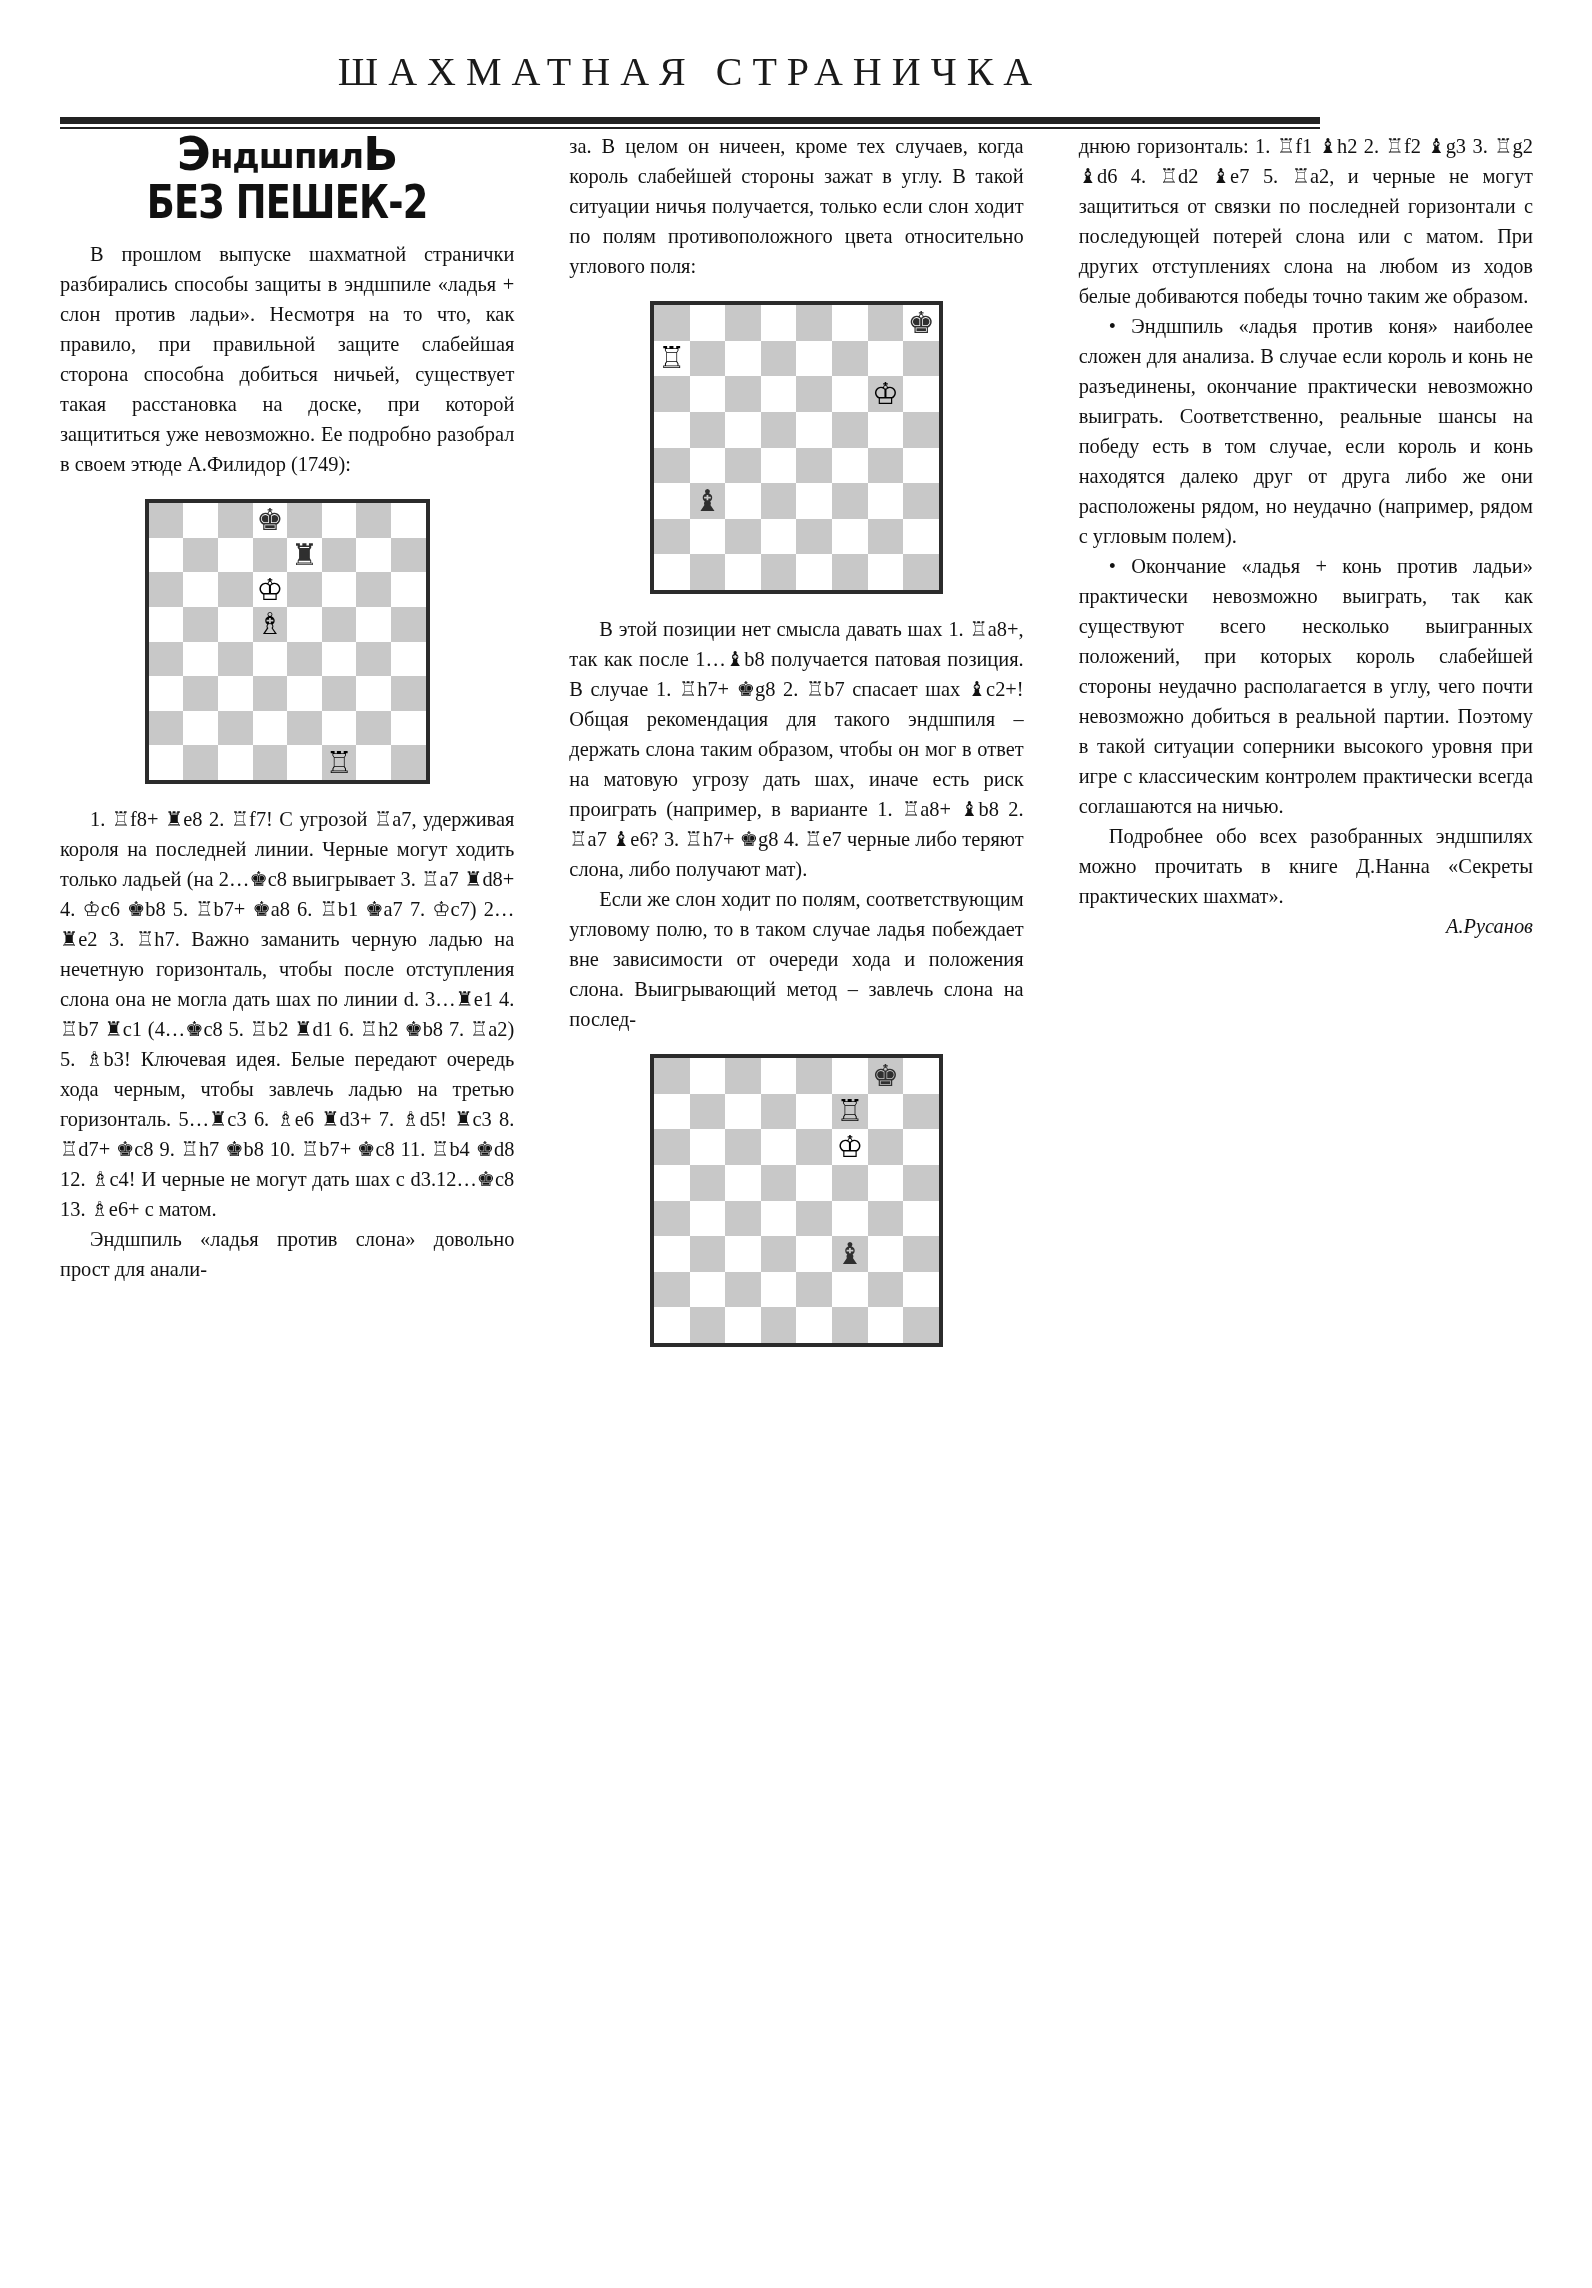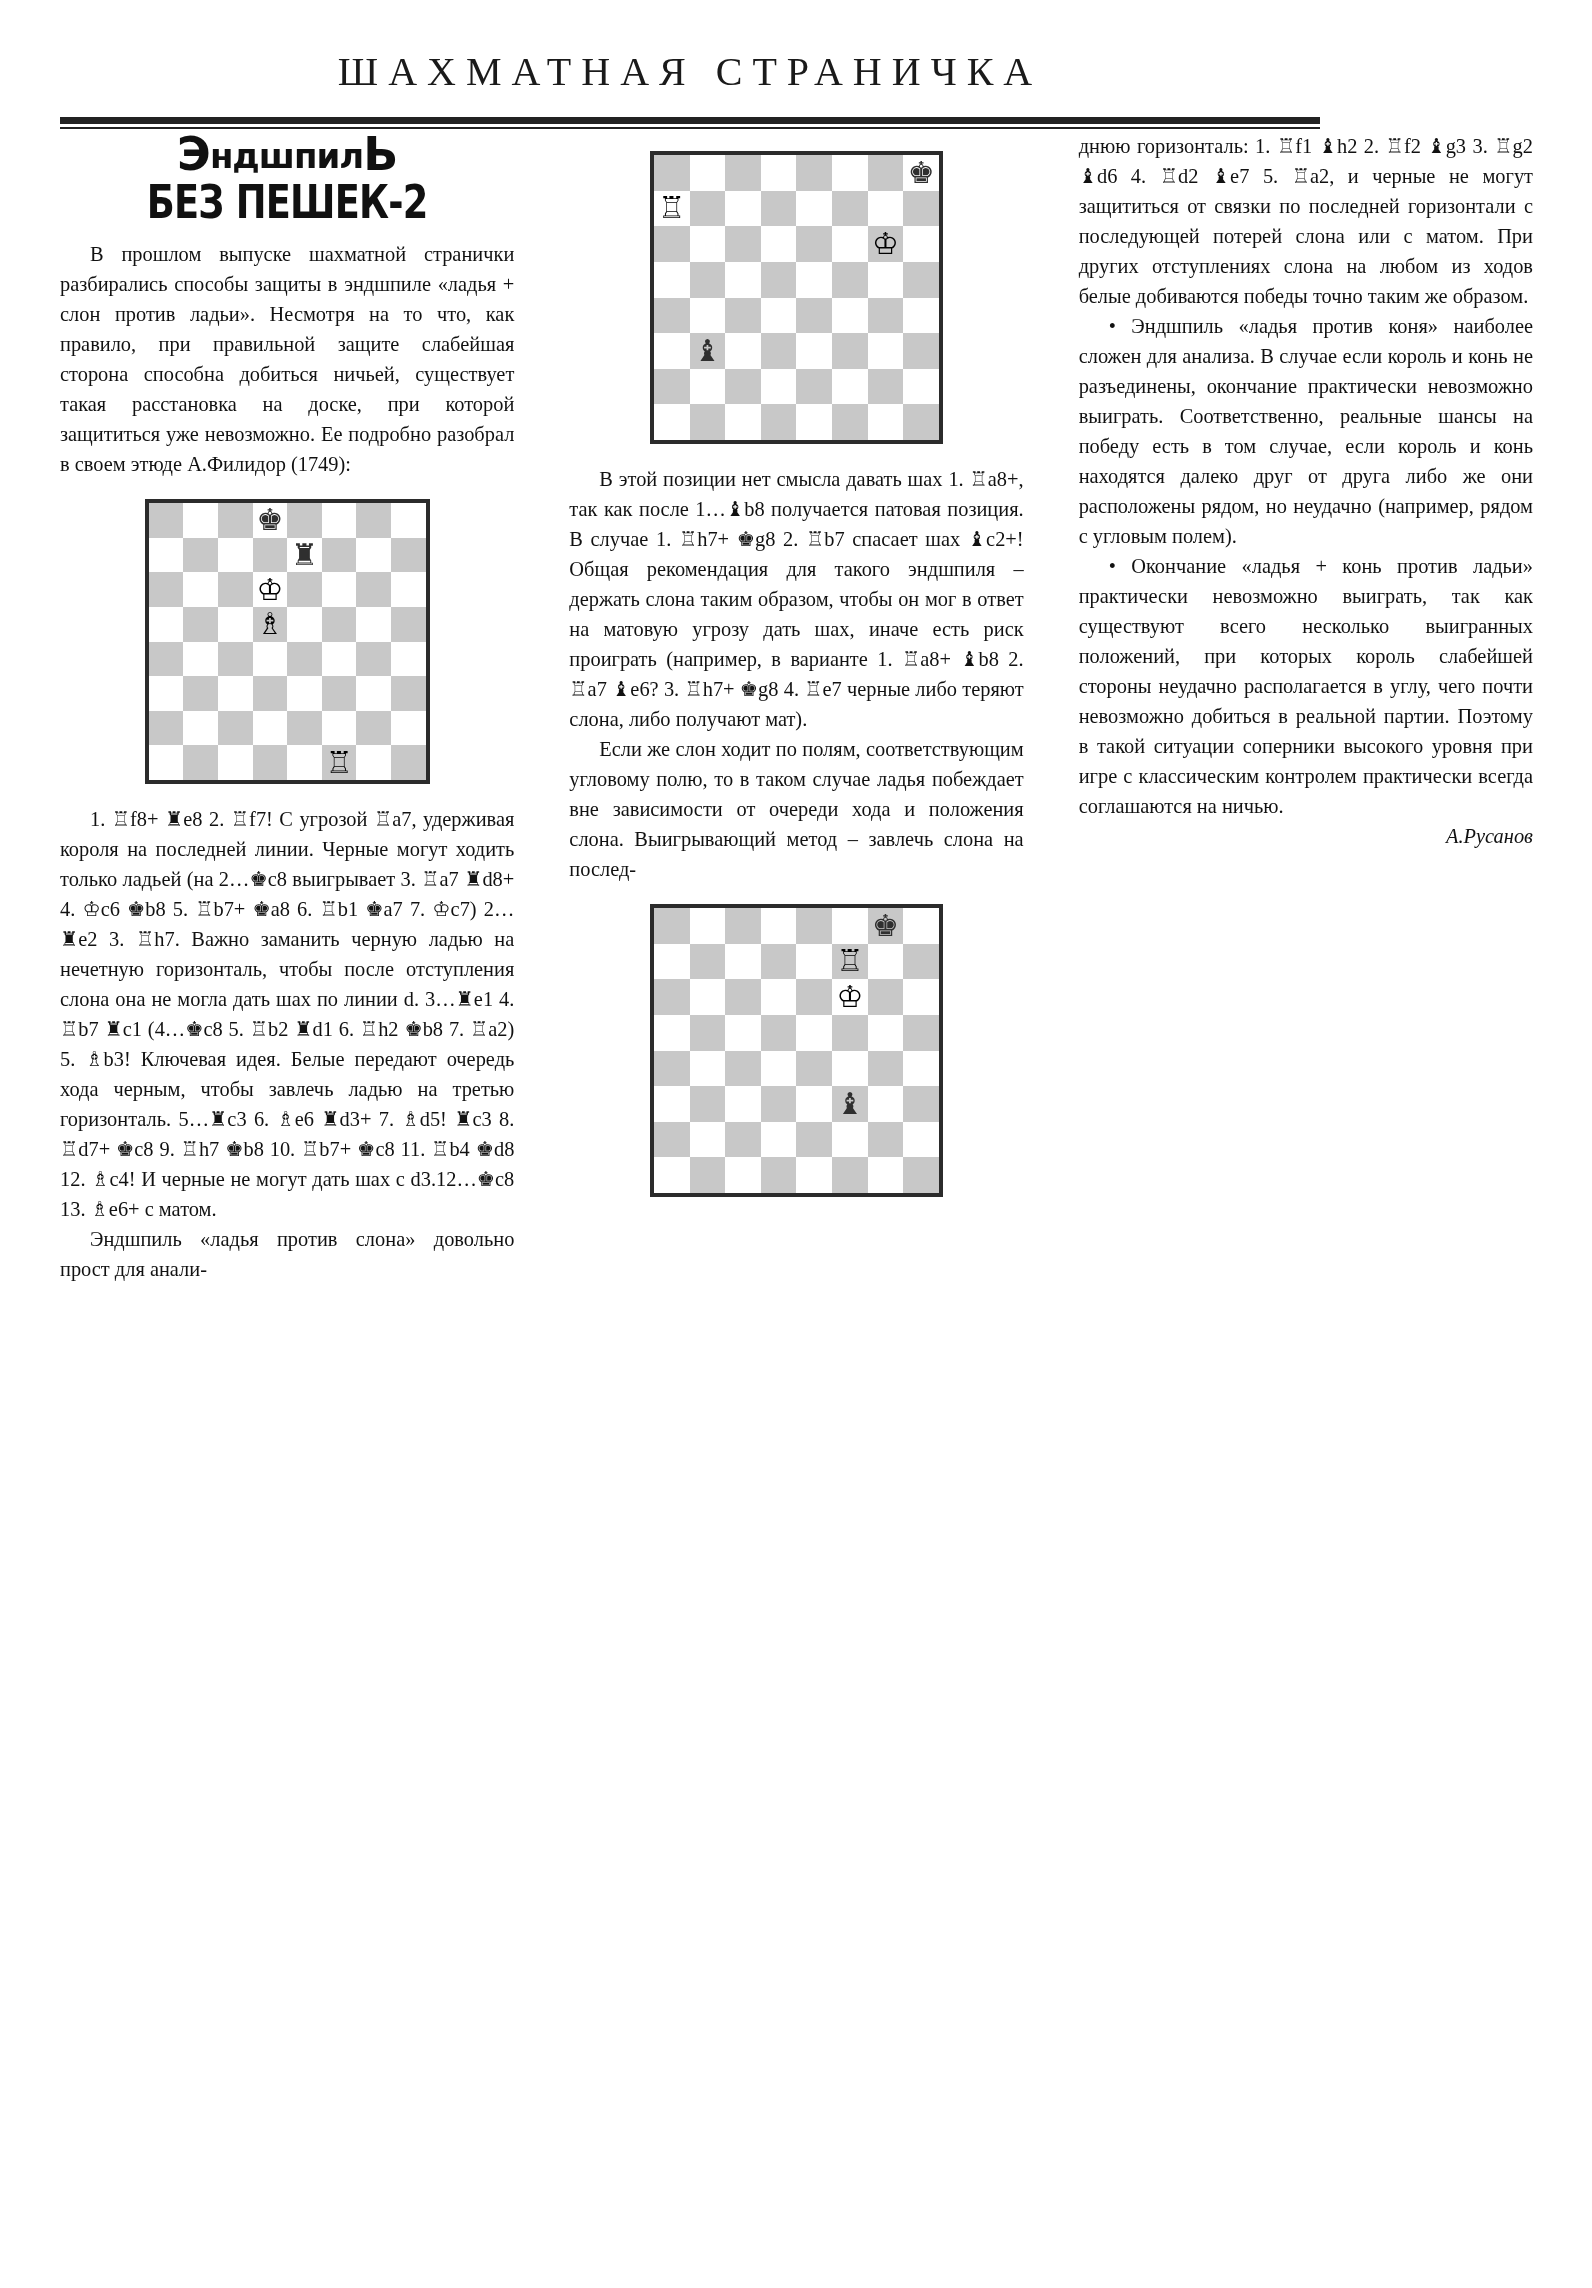--- a/index.html
+++ b/index.html
@@ -195,20 +195,21 @@
           </div>
           <div class="sq light"></div>
           <div class="sq dark"></div>
         </div>
 
       <p>1. ♖f8+ ♜e8 2. ♖f7! С угрозой ♖a7, удерживая короля на последней линии. Черные могут ходить только ладьей (на 2…♚c8 выигрывает 3. ♖a7 ♜d8+ 4. ♔c6 ♚b8 5. ♖b7+ ♚a8 6. ♖b1 ♚a7 7. ♔c7) 2…♜e2 3. ♖h7. Важно заманить черную ладью на нечетную горизонталь, чтобы после отступления слона она не могла дать шах по линии d. 3…♜e1 4. ♖b7 ♜c1 (4…♚c8 5. ♖b2 ♜d1 6. ♖h2 ♚b8 7. ♖a2) 5. ♗b3! Ключевая идея. Белые передают очередь хода черным, чтобы завлечь ладью на третью горизонталь. 5…♜c3 6. ♗e6 ♜d3+ 7. ♗d5! ♜c3 8. ♖d7+ ♚c8 9. ♖h7 ♚b8 10. ♖b7+ ♚c8 11. ♖b4 ♚d8 12. ♗c4! И черные не могут дать шах с d3.12…♚c8 13. ♗e6+ с матом.</p>
       <p>Эндшпиль «ладья против слона» довольно прост для анали-</p>
     </div>
 
     <div class="col">
+      <p class="noind">за. В целом он ничеен, кроме тех случаев, когда король слабейшей стороны зажат в углу. В такой ситуации ничья получается, только если слон ходит по полям противоположного цвета относительно углового поля:</p>
 
       <div class="board wide" id="b2">
           <div class="sq dark"></div>
           <div class="sq light"></div>
           <div class="sq dark"></div>
           <div class="sq light"></div>
           <div class="sq dark"></div>
           <div class="sq light"></div>
           <div class="sq dark"></div>
           <div class="sq light">
@@ -354,18 +355,19 @@
           <div class="sq dark"></div>
           <div class="sq light"></div>
           <div class="sq dark"></div>
         </div>
     </div>
 
     <div class="col">
       <p class="noind">днюю горизонталь: 1. ♖f1 ♝h2 2. ♖f2 ♝g3 3. ♖g2 ♝d6 4. ♖d2 ♝e7 5. ♖a2, и черные не могут защититься от связки по последней горизонтали с последующей потерей слона или с матом. При других отступлениях слона на любом из ходов белые добиваются победы точно таким же образом.</p>
       <p>• Эндшпиль «ладья против коня» наиболее сложен для анализа. В случае если король и конь не разъединены, окончание практически невозможно выиграть. Соответственно, реальные шансы на победу есть в том случае, если король и конь находятся далеко друг от друга либо же они расположены рядом, но неудачно (например, рядом с угловым полем).</p>
       <p>• Окончание «ладья + конь против ладьи» практически невозможно выиграть, так как существуют всего несколько выигранных положений, при которых король слабейшей стороны неудачно располагается в углу, чего почти невозможно добиться в реальной партии. Поэтому в такой ситуации соперники высокого уровня при игре с классическим контролем практически всегда соглашаются на ничью.</p>
+      <p>Подробнее обо всех разобранных эндшпилях можно прочитать в книге Д.Нанна «Секреты практических шахмат».</p>
       <p class="sig">А.Русанов</p>
     </div>
 
   </div>
 </div>
 
 
 </body></html>

